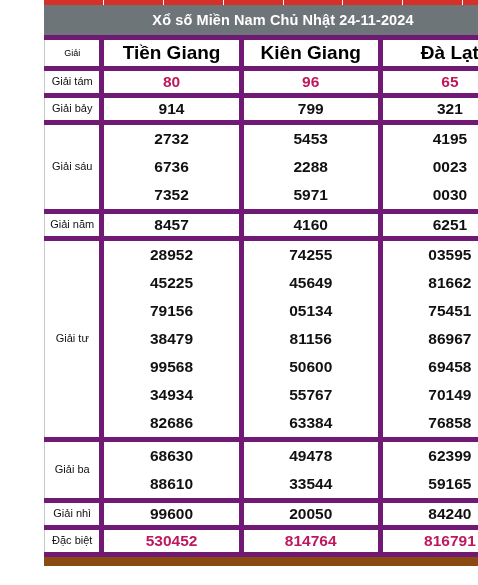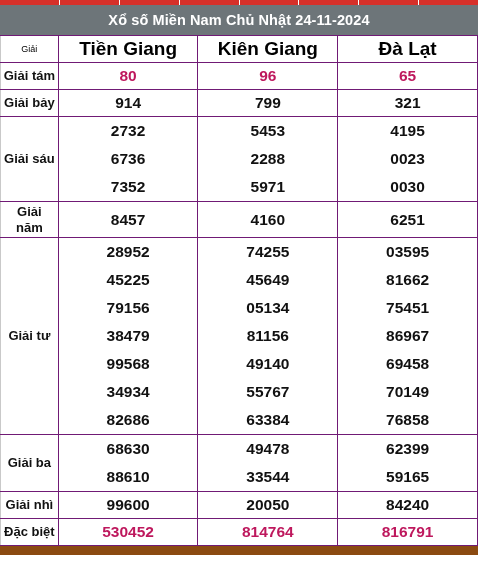--- a/index.html
+++ b/index.html
@@ -14,20 +14,21 @@
     font-family: "Liberation Sans", sans-serif;
     overflow: hidden;
   }
 
   #page {
     position: relative;
     width: 382px;
     height: 585px;
     box-sizing: border-box;
     background: #ffffff;
+    padding-left: 44px;
   }
 
   
   .top-strip {
     position: relative;
     height: 5px;
     width: 478px;
     background: #d6302a;
     display: flex;
     overflow: hidden;
@@ -60,34 +61,34 @@
     border-collapse: collapse;
     width: 478px;
     table-layout: fixed;
     background: #ffffff;
   }
   table.results col.c-label { width: 57px; }
   table.results col.c-prov  { width: 138px; }
 
   table.results td,
   table.results th {
-    border: 1px solid #701a75;
+    border: 5px solid #701a75;
     box-sizing: border-box;
     text-align: center;
     vertical-align: middle;
     background: #ffffff;
   }
   table.results td:first-child,
   table.results th:first-child {
     border-left: 1px solid #c9c9c9;
   }
 
   .prize-label {
-    font-size: 13px;
-    font-weight: bold;
+    font-size: 11px;
+    font-weight: normal;
     color: #111111;
     padding: 2px 1px;
     line-height: 1.2;
   }
 
   .col-head {
     font-size: 19px;
     font-weight: bold;
     color: #000000;
     height: 27px;
@@ -206,21 +207,21 @@
             <span class="line">38479</span>
             <span class="line">99568</span>
             <span class="line">34934</span>
             <span class="line">82686</span>
           </td>
           <td class="num stack">
             <span class="line">74255</span>
             <span class="line">45649</span>
             <span class="line">05134</span>
             <span class="line">81156</span>
-            <span class="line">49140</span>
+            <span class="line">50600</span>
             <span class="line">55767</span>
             <span class="line">63384</span>
           </td>
           <td class="num stack">
             <span class="line">03595</span>
             <span class="line">81662</span>
             <span class="line">75451</span>
             <span class="line">86967</span>
             <span class="line">69458</span>
             <span class="line">70149</span>

